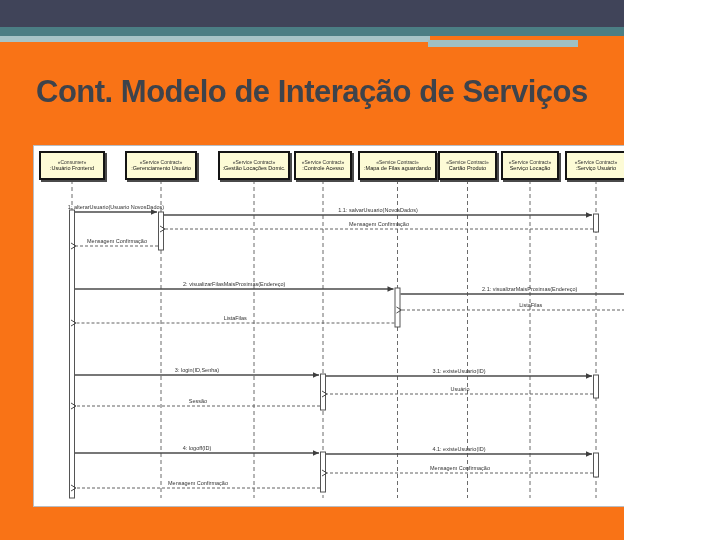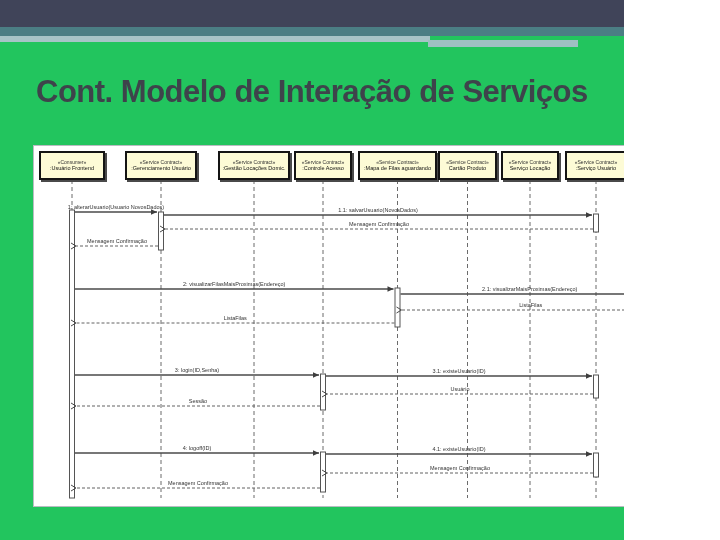--- a/index.html
+++ b/index.html
@@ -1,17 +1,17 @@
 <!DOCTYPE html>
 <html><head>
 <meta charset="utf-8">
 <style>
   html,body { margin:0; padding:0; }
   body { width:720px; height:540px; font-family:"Liberation Sans", sans-serif; }
-  .slide { position:relative; width:624px; height:540px; background:#22c55e; overflow:hidden; }
+  .slide { position:relative; width:624px; height:540px; background:#f97316; overflow:hidden; }
 
   
   .bar { position:absolute; left:0; }
   .bar-dark   { top:0;    width:720px; height:27px; background:#404459; }
   .bar-teal   { top:27px; width:720px; height:9px;  background:#4b7e84; }
   .bar-light  { top:36px; width:430px; height:6px;  background:#a7c4c7; }
   .bar-light2 { top:40px; left:428px; width:150px; height:7px; background:#9fc0c3; }
   .bar-light3 { top:36px; left:667px; width:53px;  height:11px; background:#b3cccf; }
   .stripe { position:absolute; top:0; }
   .stripe-1 { left:695px; width:5px; height:48px; background:rgba(255,255,255,0.28); }

